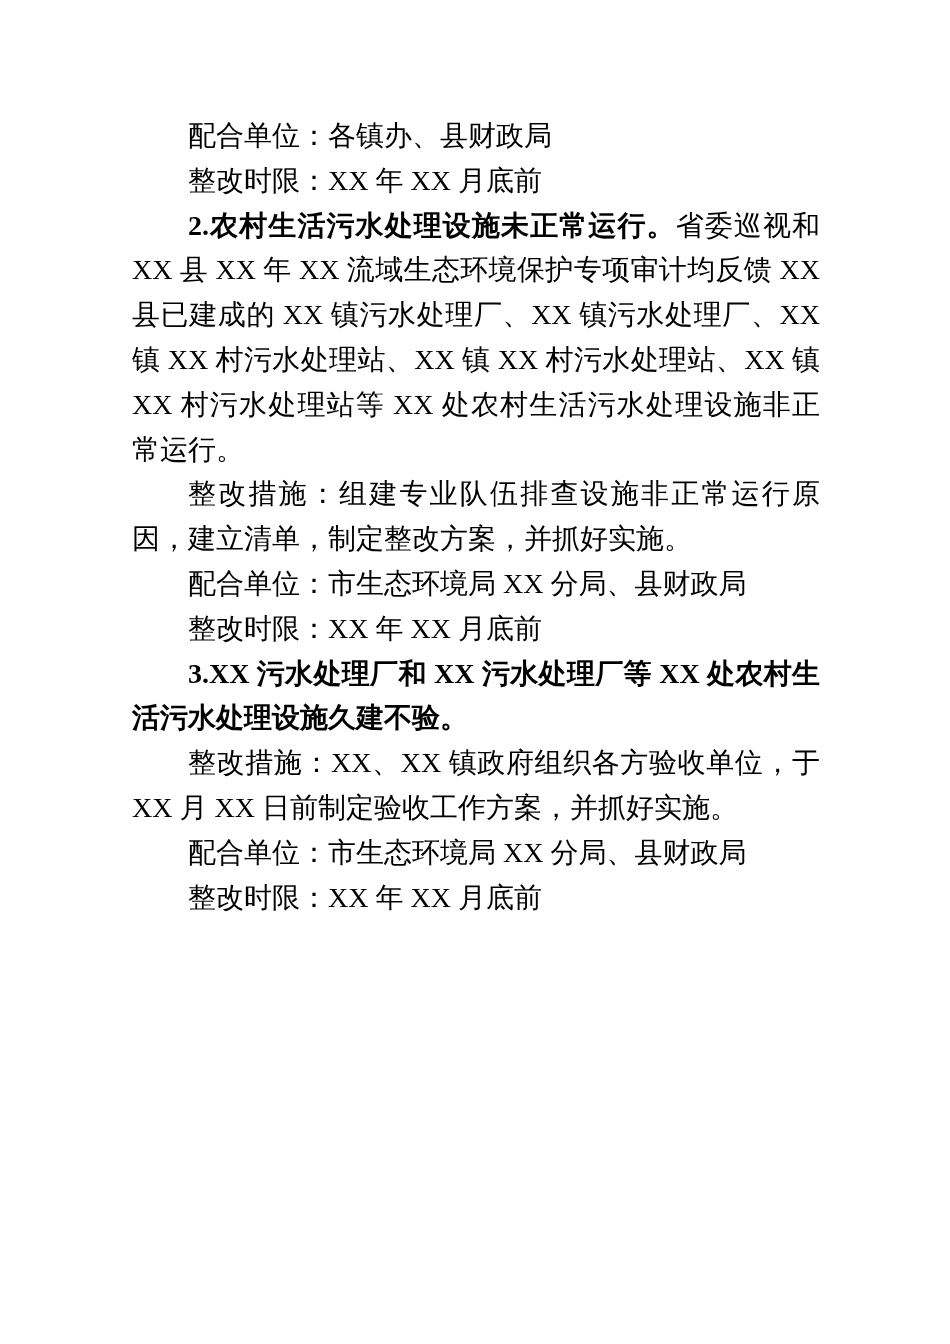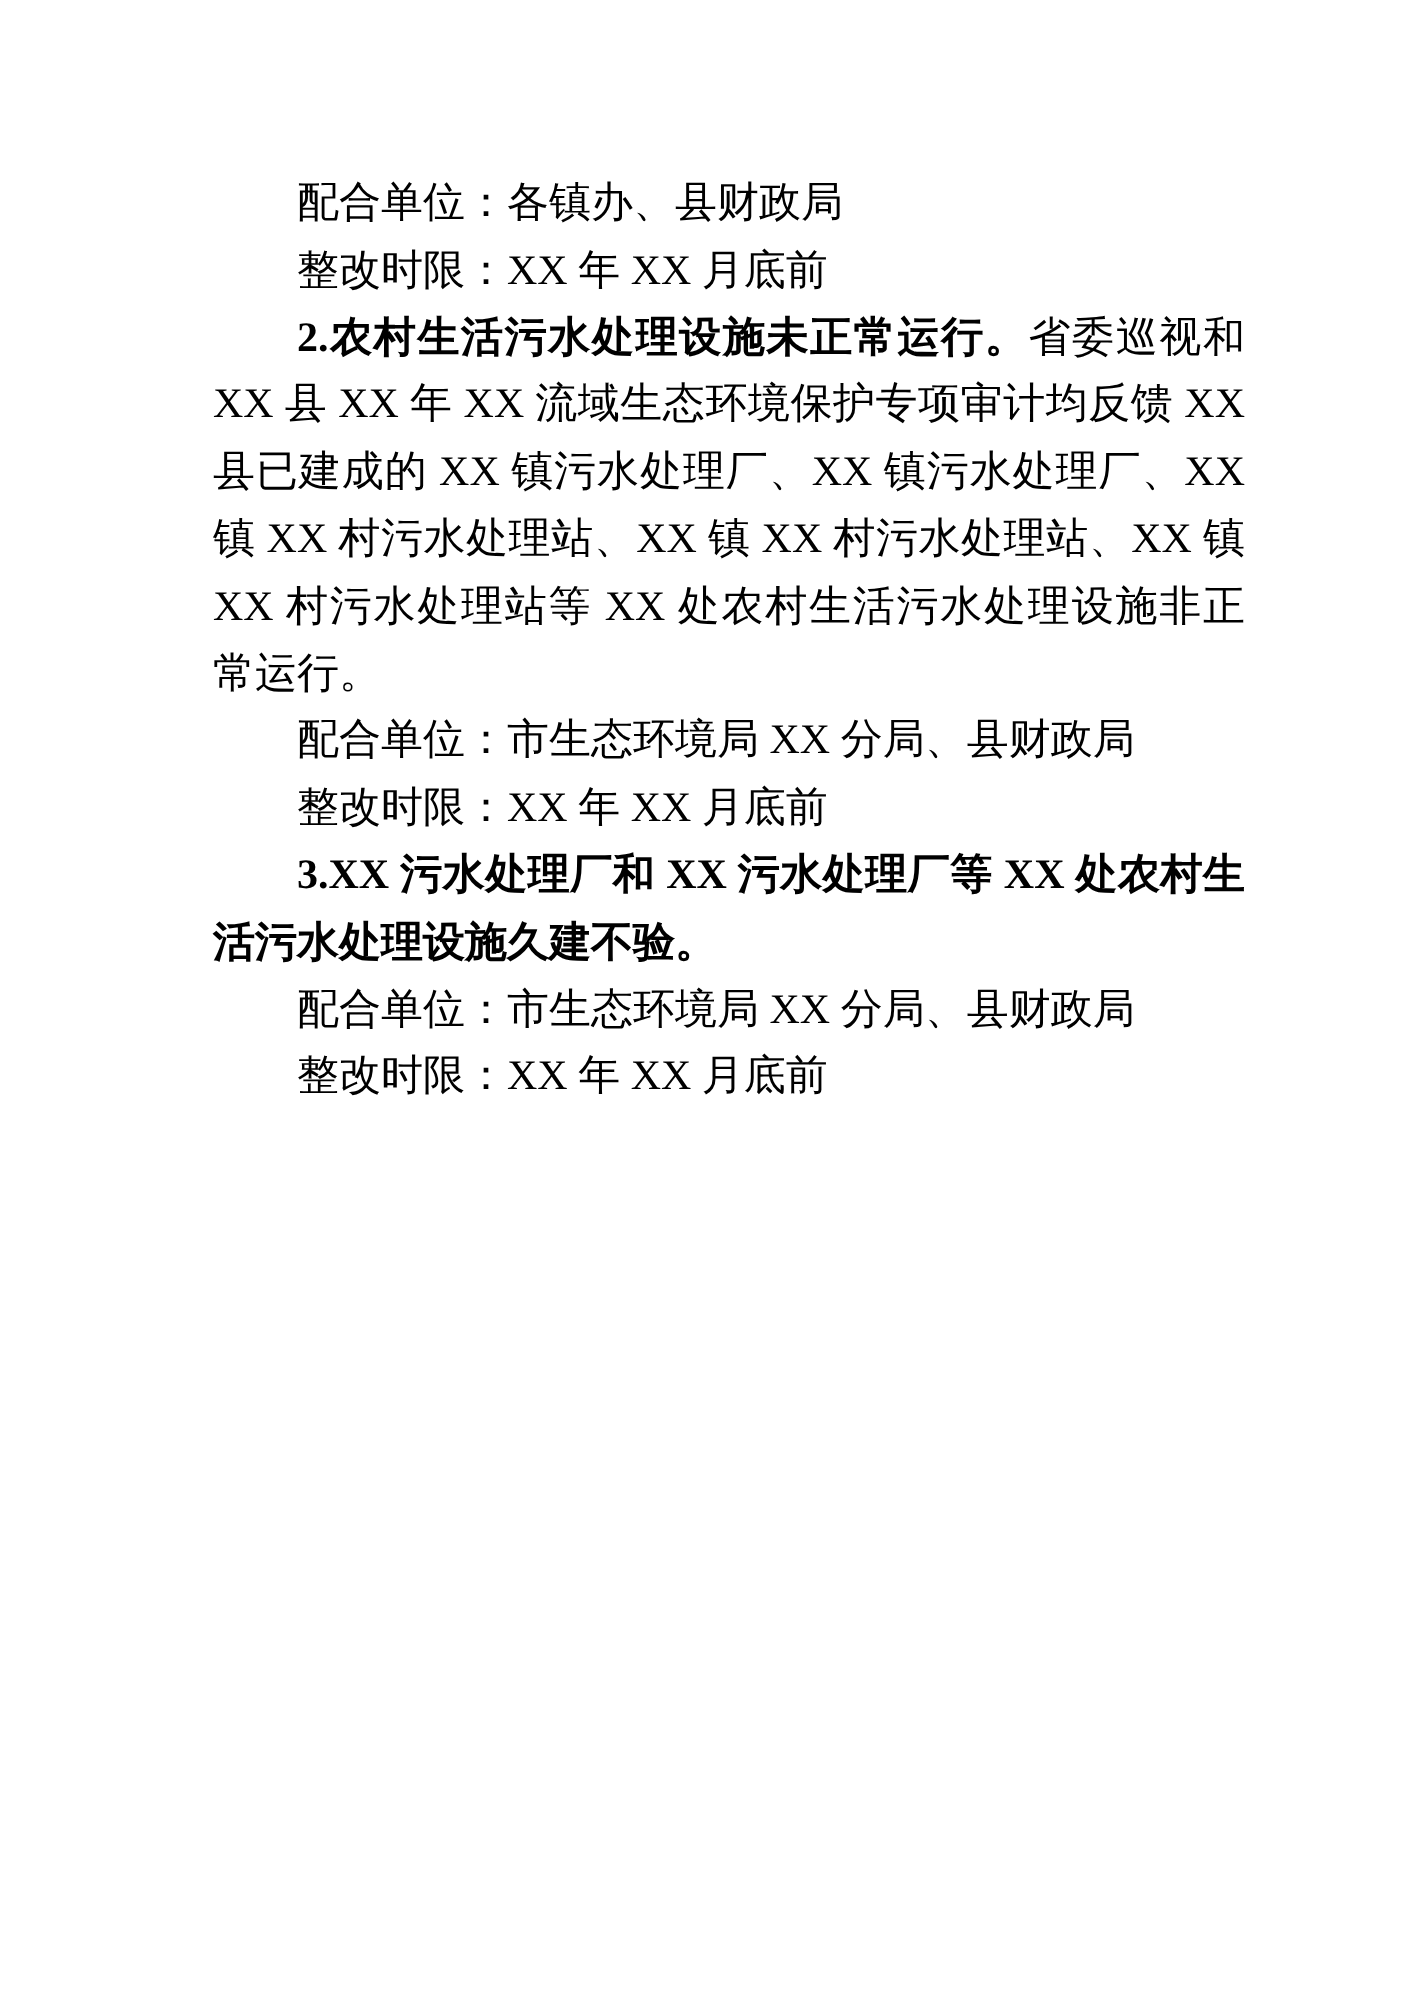--- a/index.html
+++ b/index.html
@@ -9,21 +9,21 @@
   }
   .page {
     position: relative;
     width: 950px;
     height: 1344px;
     background: #ffffff;
     overflow: hidden;
   }
   .doc-body {
     position: absolute;
-    left: 142px;
+    left: 132px;
     top: 114px;
     width: 688px;
     color: #000000;
     font-family: "Liberation Serif", "DejaVu Serif", serif;
     font-size: 28px;
     line-height: 44.8px;
     text-align: justify;
   }
   p.para {
     margin: 0;
@@ -45,34 +45,40 @@
     </p>
 
     <p class="para">
       <span>整改时限：XX 年 XX 月底前</span>
     </p>
 
     <p class="para">
       <span class="issue-heading">2.农村生活污水处理设施未正常运行。</span><span>省委巡视和 XX 县 XX 年 XX 流域生态环境保护专项审计均反馈 XX 县已建成的 XX 镇污水处理厂、XX 镇污水处理厂、XX 镇 XX 村污水处理站、XX 镇 XX 村污水处理站、XX 镇 XX 村污水处理站等 XX 处农村生活污水处理设施非正常运行。</span>
     </p>
 
+    <p class="para">
+      <span>整改措施：组建专业队伍排查设施非正常运行原因，建立清单，制定整改方案，并抓好实施。</span>
+    </p>
 
 
     <p class="para">
       <span>配合单位：市生态环境局 XX 分局、县财政局</span>
     </p>
 
     <p class="para">
       <span>整改时限：XX 年 XX 月底前</span>
     </p>
 
     <p class="para">
       <span class="issue-heading">3.XX 污水处理厂和 XX 污水处理厂等 XX 处农村生活污水处理设施久建不验。</span>
     </p>
 
+    <p class="para">
+      <span>整改措施：XX、XX 镇政府组织各方验收单位，于 XX 月 XX 日前制定验收工作方案，并抓好实施。</span>
+    </p>
 
 
     <p class="para">
       <span>配合单位：市生态环境局 XX 分局、县财政局</span>
     </p>
 
     <p class="para">
       <span>整改时限：XX 年 XX 月底前</span>
     </p>
 

